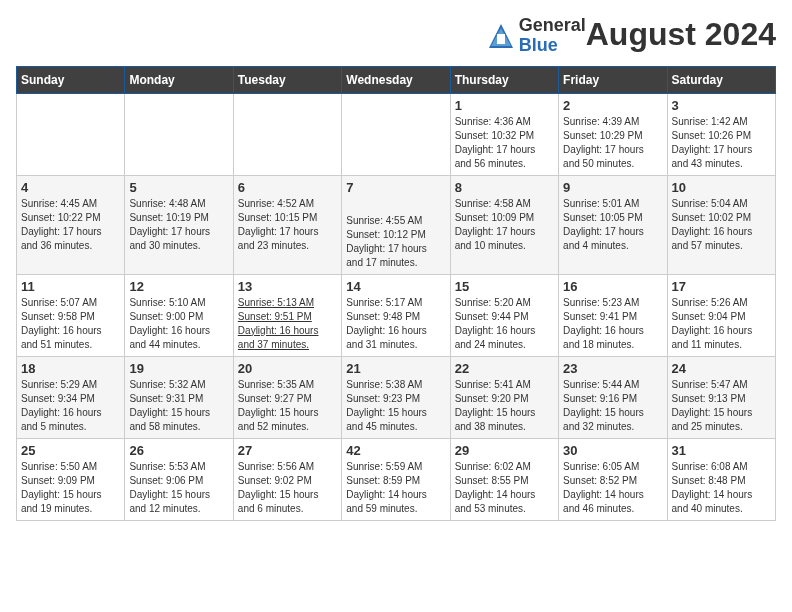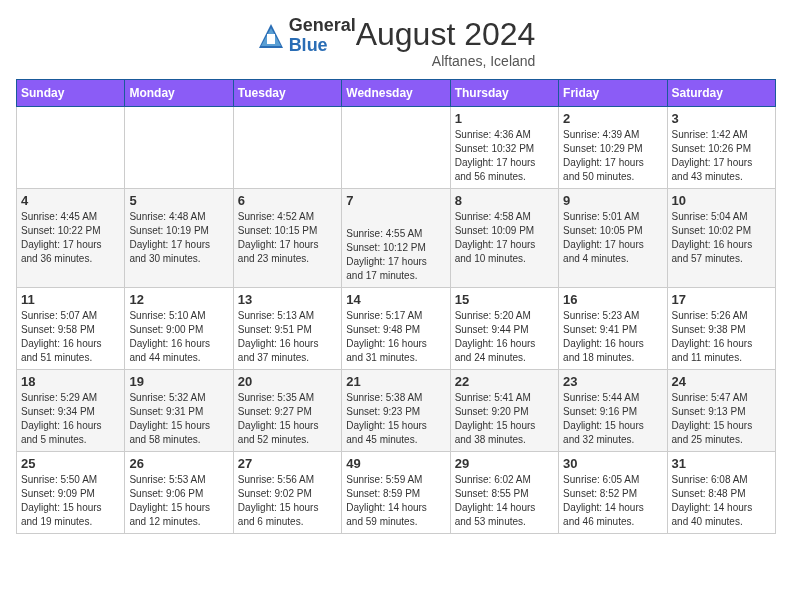--- a/index.html
+++ b/index.html
@@ -5,21 +5,21 @@
     * { box-sizing: border-box; margin: 0; padding: 0; }
     body {
       font-family: Arial, sans-serif;
       background: #fff;
       width: 792px;
       min-height: 612px;
       padding: 16px;
     }
     .header {
       display: flex;
-      justify-content: center;
+      justify-content: flex-end;
       align-items: flex-start;
       margin-bottom: 10px;
     }
     .logo {
       display: flex;
       align-items: center;
       gap: 4px;
     }
     .logo-text {
       font-size: 18px;
@@ -31,33 +31,33 @@
     .logo-icon {
       width: 28px;
       height: 28px;
     }
     .title-block {
       text-align: right;
     }
     .month-year {
       font-size: 32px;
       color: #333;
-      font-weight: normal;
+      font-weight: bold;
     }
     .location {
       font-size: 14px;
       color: #555;
     }
     table {
       width: 100%;
       border-collapse: collapse;
       font-size: 10px;
     }
     thead tr th {
-      background-color: #8b5cf6;
+      background-color: #404040;
       color: #fff;
       padding: 6px 4px;
       text-align: left;
       font-size: 12px;
       font-weight: bold;
       border: 1px solid #1a5a9a;
     }
     tbody tr td {
       border: 1px solid #ccc;
       padding: 4px;
@@ -97,21 +97,20 @@
       <polygon points="14,6 24,24 4,24" fill="#5a9fd4"></polygon>
       <rect x="10" y="12" width="8" height="10" fill="#fff"></rect>
     </svg>
     <div class="logo-text">
       <span class="logo-general">General</span><br>
       <span class="logo-blue">Blue</span>
     </div>
   </div>
   <div class="title-block">
     <div class="month-year">August 2024</div>
-    <div class="location">Alftanes, Iceland</div>
   </div>
 </div>
 
 <table>
   <thead>
     <tr>
     <th>Sunday</th>
         <th>Monday</th>
         <th>Tuesday</th>
         <th>Wednesday</th>
@@ -209,21 +208,21 @@
         </td>
         <td>
           <span class="day-num">12</span>
           <div class="cell-info" style="white-space: pre-line;">Sunrise: 5:10 AM
 Sunset: 9:00 PM
 Daylight: 16 hours
 and 44 minutes.</div>
         </td>
         <td>
           <span class="day-num">13</span>
-          <div class="cell-info" style="white-space: pre-line;">Sunrise: 5:13 AM
+          <div class="cell-info" style="white-space: pre-line; text-decoration: underline;">Sunrise: 5:13 AM
 Sunset: 9:51 PM
 Daylight: 16 hours
 and 37 minutes.</div>
         </td>
         <td>
           <span class="day-num">14</span>
           <div class="cell-info" style="white-space: pre-line;">Sunrise: 5:17 AM
 Sunset: 9:48 PM
 Daylight: 16 hours
 and 31 minutes.</div>
@@ -238,21 +237,21 @@
         <td>
           <span class="day-num">16</span>
           <div class="cell-info" style="white-space: pre-line;">Sunrise: 5:23 AM
 Sunset: 9:41 PM
 Daylight: 16 hours
 and 18 minutes.</div>
         </td>
         <td>
           <span class="day-num">17</span>
           <div class="cell-info" style="white-space: pre-line;">Sunrise: 5:26 AM
-Sunset: 9:38 PM
+Sunset: 9:04 PM
 Daylight: 16 hours
 and 11 minutes.</div>
         </td>
       </tr>
       <tr>
         <td>
           <span class="day-num">18</span>
           <div class="cell-info" style="white-space: pre-line;">Sunrise: 5:29 AM
 Sunset: 9:34 PM
 Daylight: 16 hours
@@ -317,21 +316,21 @@
 and 12 minutes.</div>
         </td>
         <td>
           <span class="day-num">27</span>
           <div class="cell-info" style="white-space: pre-line;">Sunrise: 5:56 AM
 Sunset: 9:02 PM
 Daylight: 15 hours
 and 6 minutes.</div>
         </td>
         <td>
-          <span class="day-num">49</span>
+          <span class="day-num">42</span>
           <div class="cell-info" style="white-space: pre-line;">Sunrise: 5:59 AM
 Sunset: 8:59 PM
 Daylight: 14 hours
 and 59 minutes.</div>
         </td>
         <td>
           <span class="day-num">29</span>
           <div class="cell-info" style="white-space: pre-line;">Sunrise: 6:02 AM
 Sunset: 8:55 PM
 Daylight: 14 hours

